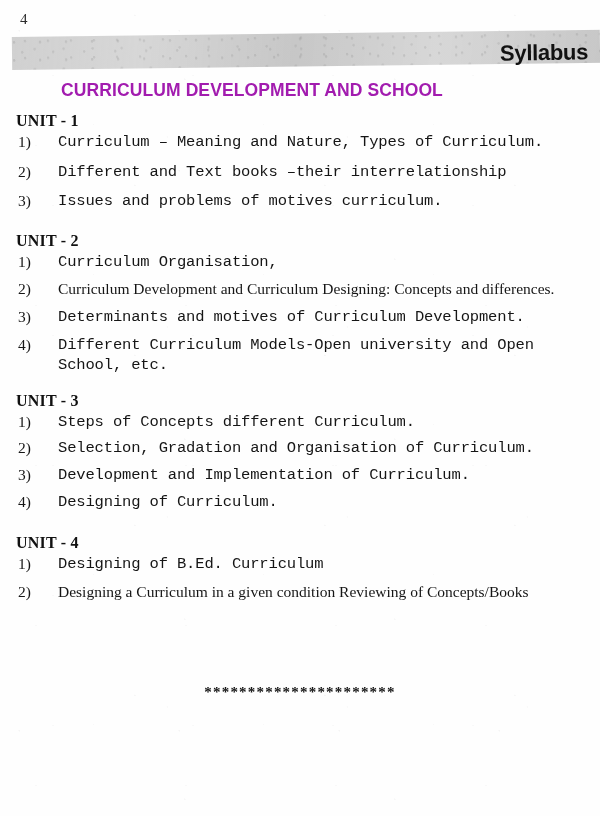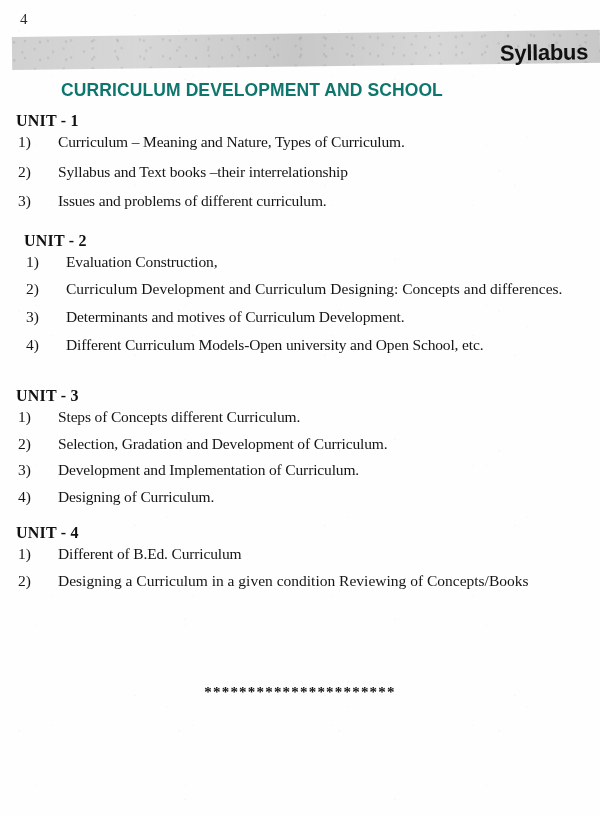--- a/index.html
+++ b/index.html
@@ -95,21 +95,21 @@
   .doc-title {
     position: absolute;
     left: 0;
     top: 80px;
     width: 504px;
     text-align: center;
     font-family: "Liberation Sans", sans-serif;
     font-weight: bold;
     font-size: 17.5px;
     letter-spacing: .1px;
-    color: #0f766e;
+    color: #a21caf;
   }
 
   
   .content {
     position: absolute;
     left: 0;
     top: 112px;
     width: 600px;
   }
 
@@ -120,23 +120,23 @@
   .unit-heading {
     font-family: "Liberation Serif", serif;
     font-weight: bold;
     font-size: 16px;
     color: #111;
     margin: 0 0 2px 16px;
     letter-spacing: .2px;
   }
 
   .unit-1 { padding-top: 0px; }
-  .unit-2 { margin-top: 20px; padding-left: 8px; }
-  .unit-3 { margin-top: 32px; }
-  .unit-4 { margin-top: 16px; }
+  .unit-2 { margin-top: 20px; }
+  .unit-3 { margin-top: 16px; }
+  .unit-4 { margin-top: 22px; }
 
   .items {
     list-style: none;
     margin: 0;
     padding: 0;
   }
 
   .item {
     position: relative;
     margin: 0 30px 0 18px;
@@ -167,21 +167,21 @@
 
   
   .item.justify .item-text {
     text-align: justify;
     text-justify: inter-word;
   }
   .unit-2 .item.justify { margin-right: 8px; }
   .unit-4 .item.justify { margin-right: 14px; }
 
   
-  .tight .item-text { letter-spacing: -0.15px; }
+  .tight .item-text { letter-spacing: -0.15px; font-family: Liberation Mono, monospace; }
 
   
   .footer-asterisks {
     position: absolute;
     left: 0;
     top: 684px;
     width: 600px;
     text-align: center;
     font-family: "Liberation Serif", serif;
     font-weight: bold;
@@ -208,35 +208,35 @@
 
     <section class="unit unit-1">
       <h2 class="unit-heading">UNIT -  1</h2>
       <ul class="items">
         <li class="item tight">
           <span class="item-marker">1)</span>
           <span class="item-text">Curriculum – Meaning and Nature, Types of Curriculum.</span>
         </li>
         <li class="item tight">
           <span class="item-marker">2)</span>
-          <span class="item-text">Syllabus and Text books –their interrelationship</span>
+          <span class="item-text">Different and Text books –their interrelationship</span>
         </li>
         <li class="item tight">
           <span class="item-marker">3)</span>
-          <span class="item-text">Issues and problems of different curriculum.</span>
+          <span class="item-text">Issues and problems of motives curriculum.</span>
         </li>
       </ul>
     </section>
 
     <section class="unit unit-2">
       <h2 class="unit-heading">UNIT - 2</h2>
       <ul class="items">
         <li class="item tight">
           <span class="item-marker">1)</span>
-          <span class="item-text">Evaluation Construction,</span>
+          <span class="item-text">Curriculum Organisation,</span>
         </li>
         <li class="item justify">
           <span class="item-marker">2)</span>
           <span class="item-text">Curriculum Development and Curriculum Designing: Concepts and differences.</span>
         </li>
         <li class="item tight">
           <span class="item-marker">3)</span>
           <span class="item-text">Determinants and motives of Curriculum Development.</span>
         </li>
         <li class="item tight">
@@ -248,39 +248,39 @@
 
     <section class="unit unit-3">
       <h2 class="unit-heading">UNIT - 3</h2>
       <ul class="items">
         <li class="item tight">
           <span class="item-marker">1)</span>
           <span class="item-text">Steps of Concepts different Curriculum.</span>
         </li>
         <li class="item tight">
           <span class="item-marker">2)</span>
-          <span class="item-text">Selection, Gradation and Development of Curriculum.</span>
+          <span class="item-text">Selection, Gradation and Organisation of Curriculum.</span>
         </li>
         <li class="item tight">
           <span class="item-marker">3)</span>
           <span class="item-text">Development and Implementation of Curriculum.</span>
         </li>
         <li class="item tight">
           <span class="item-marker">4)</span>
           <span class="item-text">Designing of Curriculum.</span>
         </li>
       </ul>
     </section>
 
     <section class="unit unit-4">
       <h2 class="unit-heading">UNIT - 4</h2>
       <ul class="items">
         <li class="item tight">
           <span class="item-marker">1)</span>
-          <span class="item-text">Different of B.Ed. Curriculum</span>
+          <span class="item-text">Designing of B.Ed. Curriculum</span>
         </li>
         <li class="item justify">
           <span class="item-marker">2)</span>
           <span class="item-text">Designing a Curriculum in a given condition Reviewing of Concepts/Books</span>
         </li>
       </ul>
     </section>
 
   </div>
 

